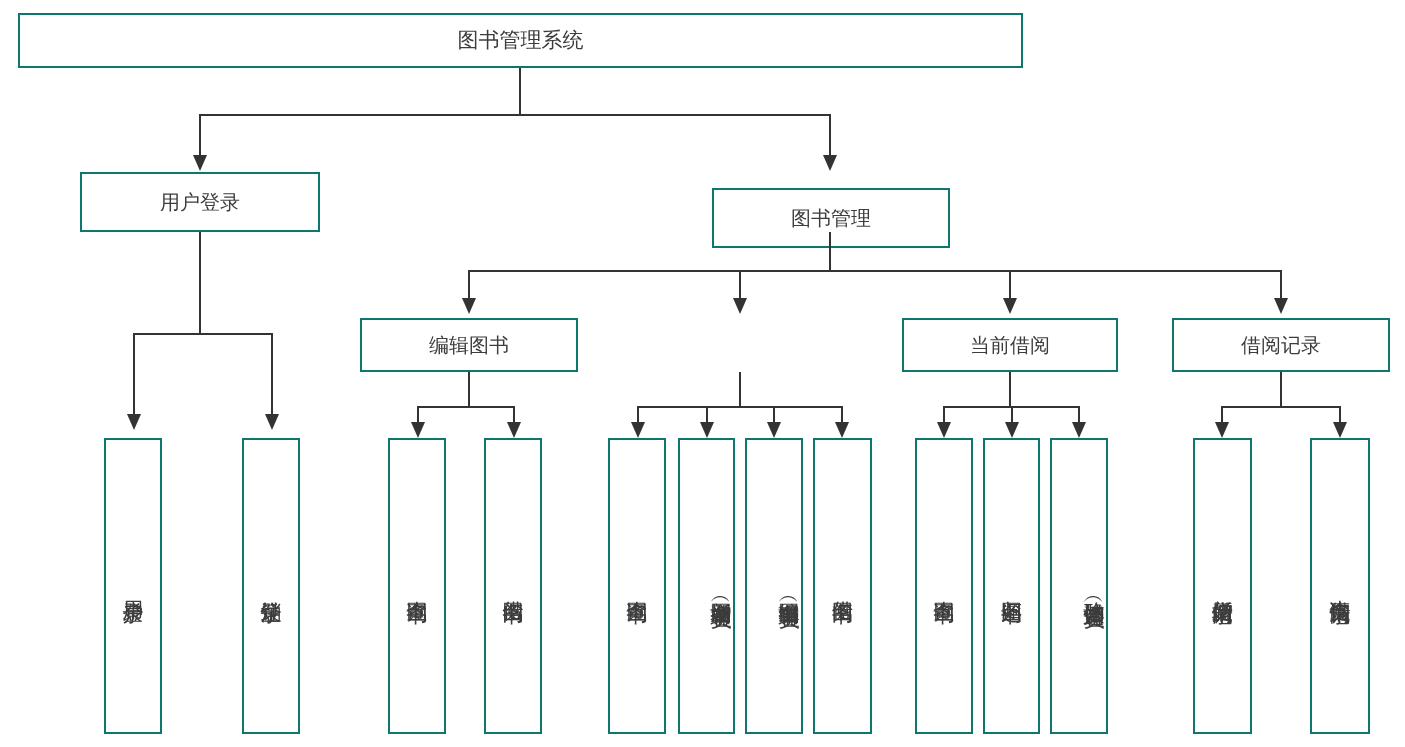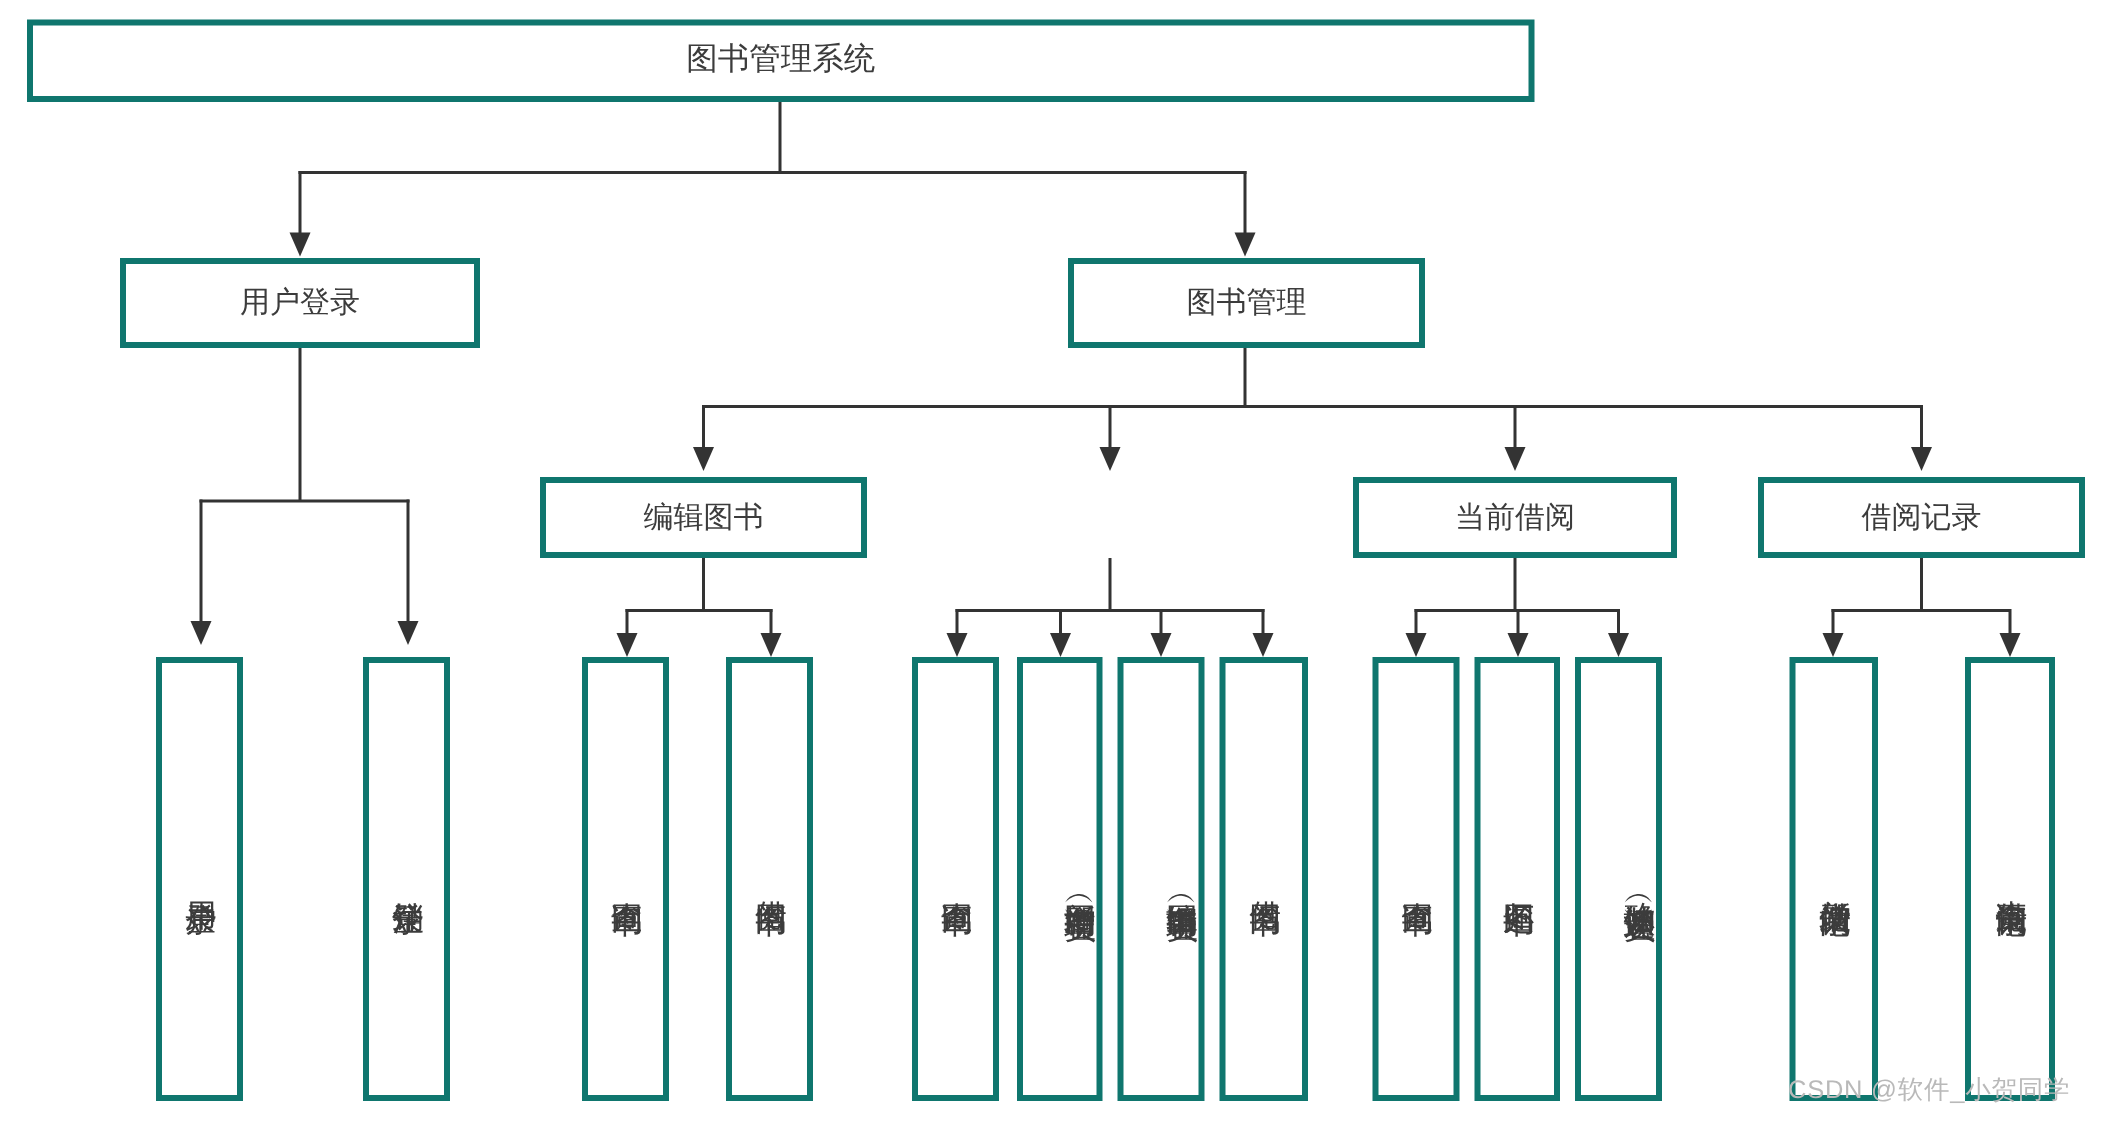--- a/index.html
+++ b/index.html
@@ -17,21 +17,21 @@
     height: 747px;
     background: #ffffff;
     overflow: hidden;
   }
 
   
   .node {
     position: absolute;
     box-sizing: border-box;
     background: #ffffff;
-    border: 4px solid #0f766e;
+    border: 2px solid #0f766e;
     display: flex;
     align-items: center;
     justify-content: center;
     color: #3c3c3c;
     line-height: 1.15;
   }
   .node.root      { font-size: 21px; }
   .node.level2    { font-size: 20px; }
   .node.level3    { font-size: 20px; }
 
@@ -95,21 +95,21 @@
   <div class="hline" style="left:199px; top:114px; width:632px; height:2px;"></div>
 
   <div class="vline" style="left:199px; top:114px; height:44px;"></div>
   <div class="arrow" style="left:193px; top:155px;"></div>
   <div class="vline" style="left:829px; top:114px; height:44px;"></div>
   <div class="arrow" style="left:823px; top:155px;"></div>
 
   <div class="node level2" style="left:80px; top:172px; width:240px; height:60px;">
     <span>用户登录</span>
   </div>
-  <div class="node level2" style="left:712px; top:172px; width:238px; height:60px;">
+  <div class="node level2" style="left:712px; top:188px; width:238px; height:60px;">
     <span>图书管理</span>
   </div>
 
   <div class="vline" style="left:199px; top:232px; height:102px;"></div>
   <div class="hline" style="left:133px; top:333px; width:140px;"></div>
   <div class="vline" style="left:133px; top:333px; height:83px;"></div>
   <div class="arrow" style="left:127px; top:414px;"></div>
   <div class="vline" style="left:271px; top:333px; height:83px;"></div>
   <div class="arrow" style="left:265px; top:414px;"></div>
 
@@ -209,15 +209,14 @@
     <span class="vtxt">确认归还（管理员）</span>
   </div>
 
   <div class="node leaf centered" style="left:1193px; top:438px; width:59px; height:296px;">
     <span class="vtxt">新增借阅记录</span>
   </div>
   <div class="node leaf centered" style="left:1310px; top:438px; width:60px; height:296px;">
     <span class="vtxt">查询借阅记录</span>
   </div>
 
-  <div id="watermark" style="left:1192px; top:715px;">CSDN @软件_小贺同学</div>
 
 </div>
 
 </body></html>

